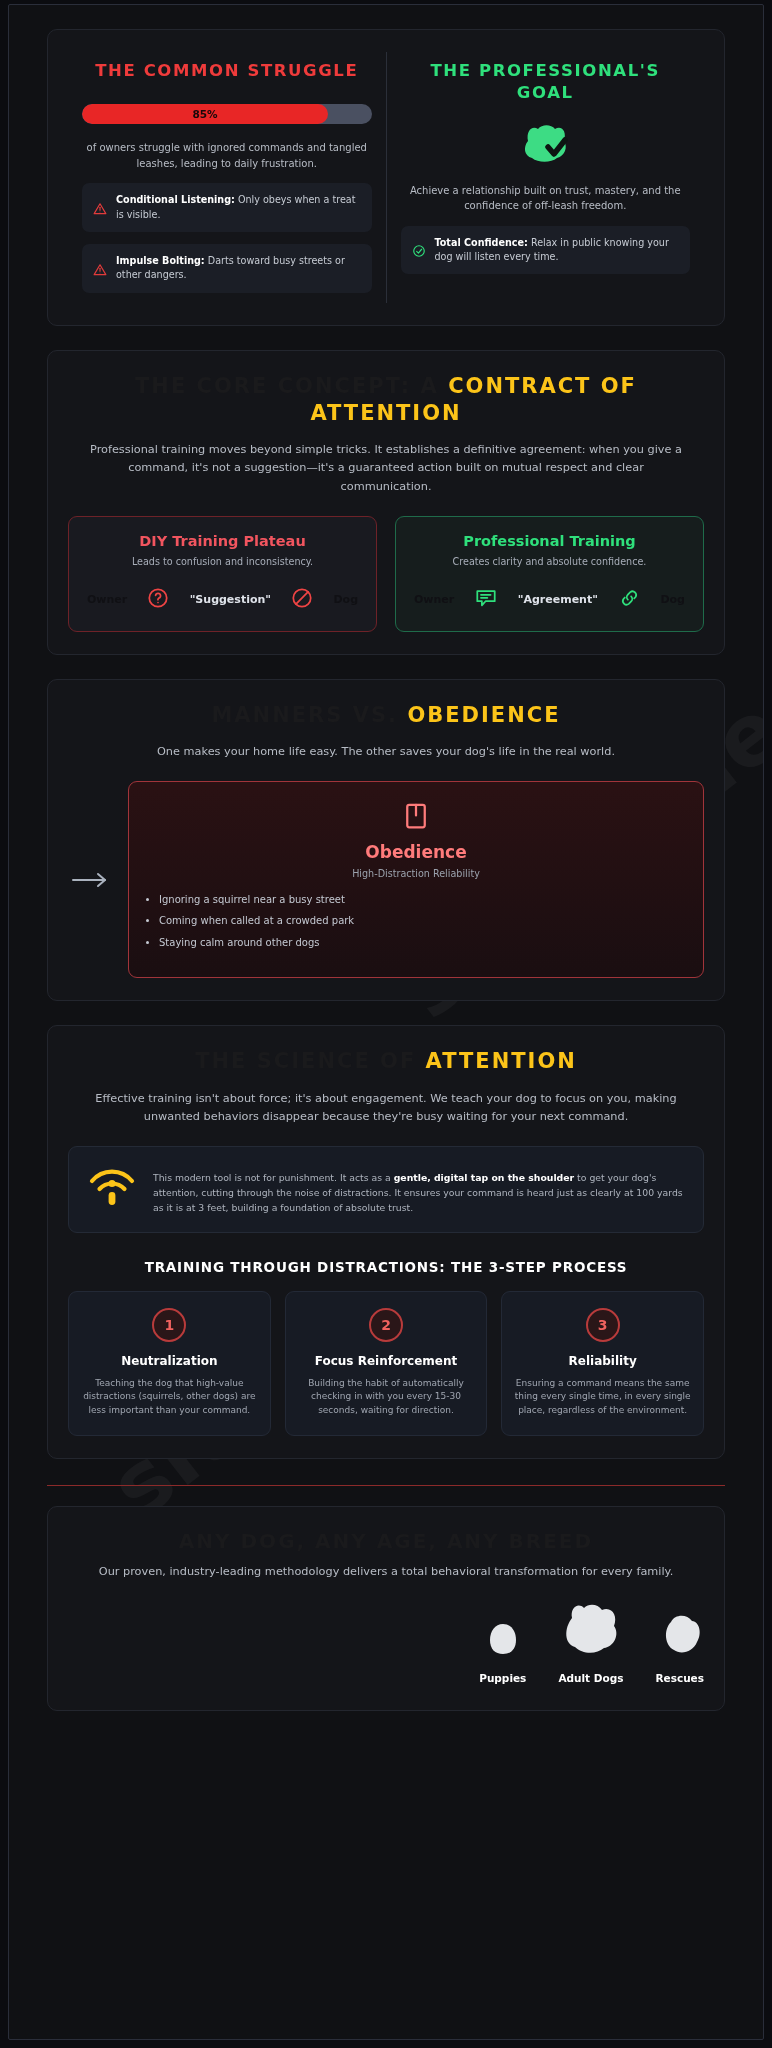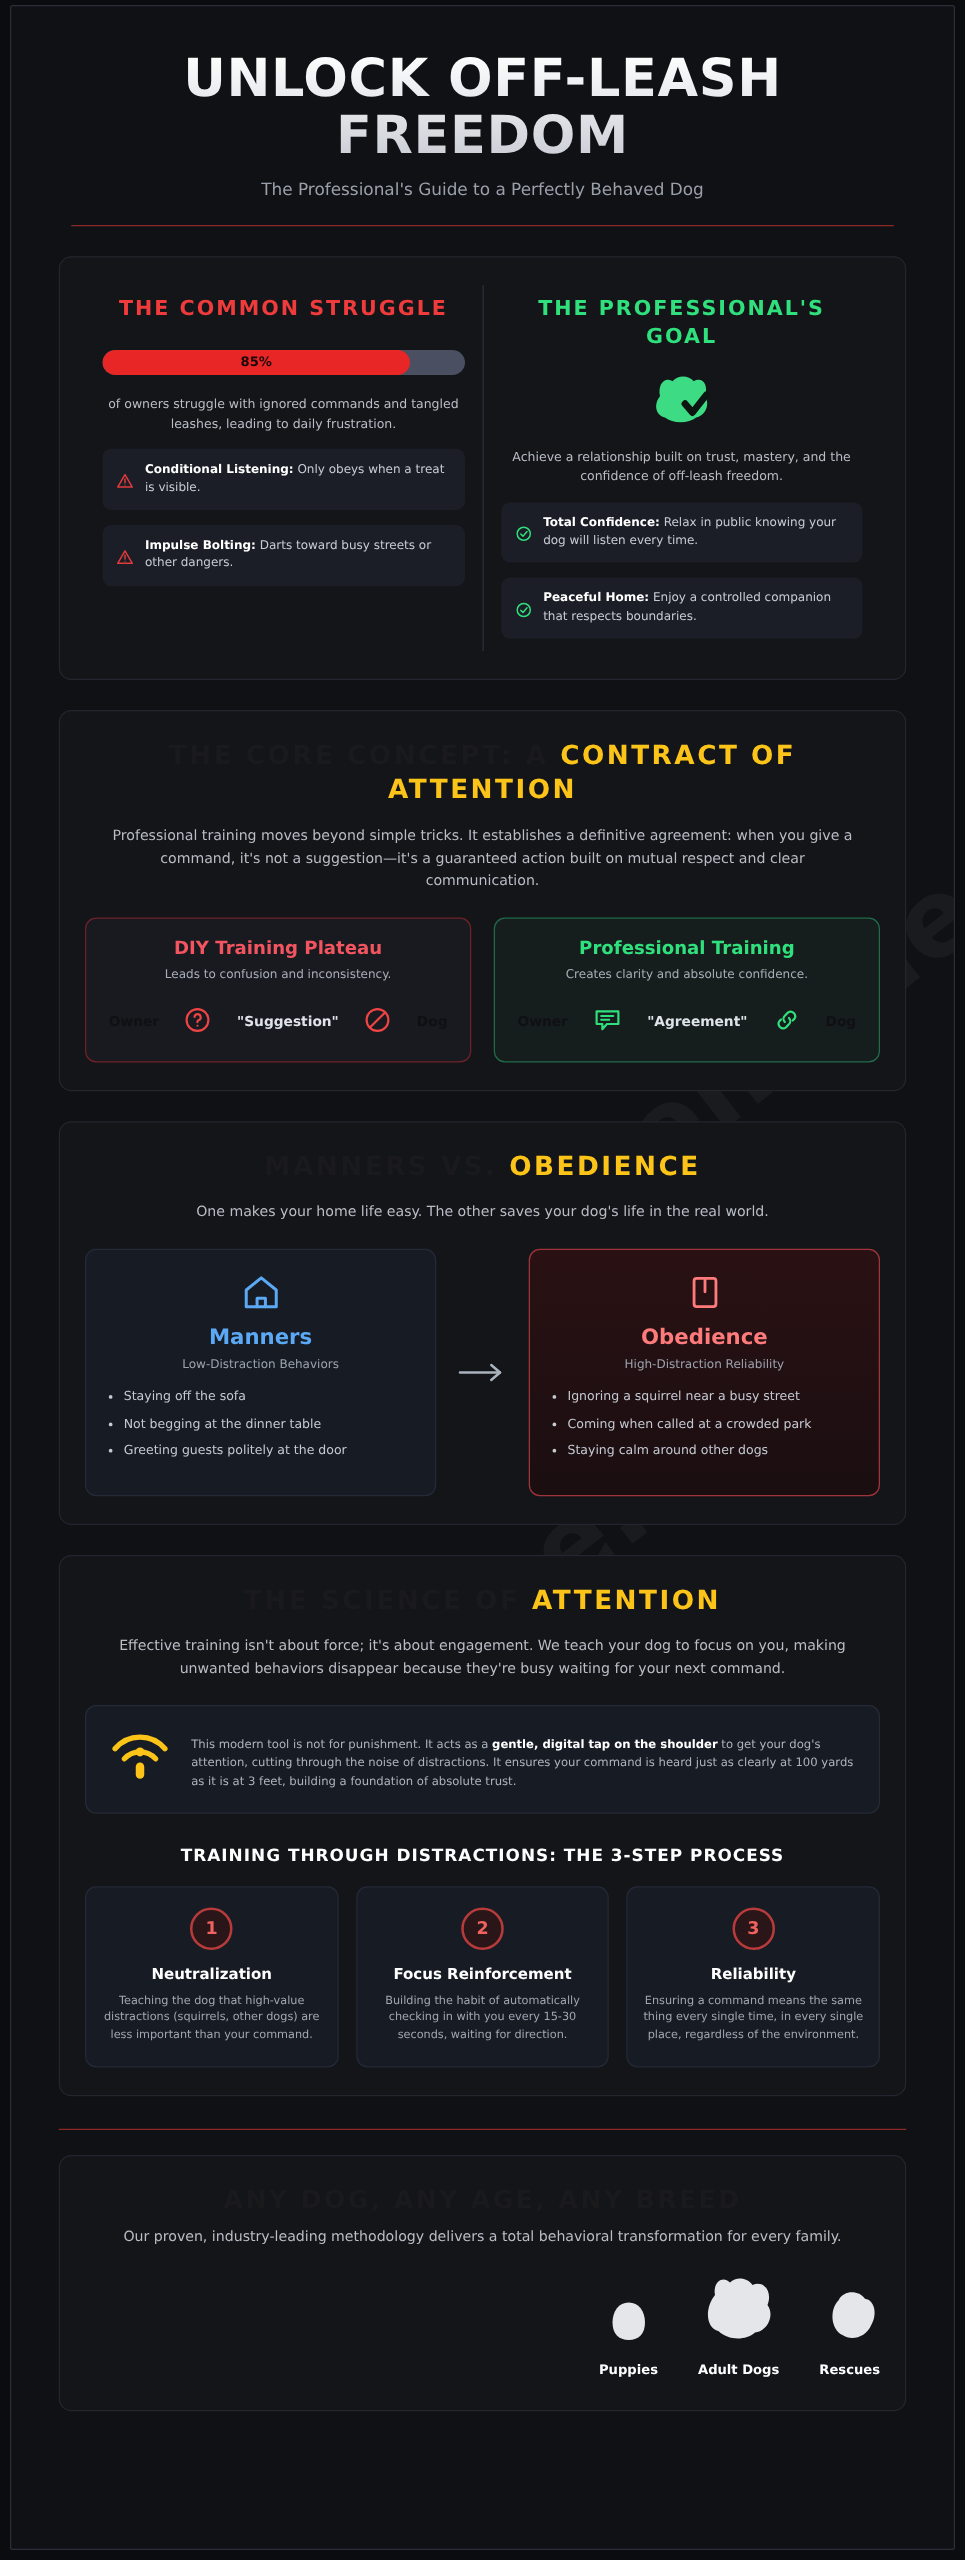--- a/index.html
+++ b/index.html
@@ -268,25 +268,20 @@
 
 <div class="page">
 
   <div class="watermark">
     <div class="wm-text wm1">sitename.com</div>
     <div class="wm-text wm2">sitename.com</div>
   </div>
 
   <div class="inner">
 
-    <div class="hero">
-      <h1>UNLOCK OFF-LEASH FREEDOM</h1>
-      <div class="sub">The Professional's Guide to a Perfectly Behaved Dog</div>
-      <div class="rule"></div>
-    </div>
 
     <div class="panel">
       <div class="two-col">
 
         <div class="col col-left">
           <div class="hdr-red">THE COMMON STRUGGLE</div>
 
           <div class="bar-wrap">
             <div class="bar-fill" id="bar-fill" style="width: 85%;">
               <span>85%</span>
@@ -333,29 +328,20 @@
           <div class="note">
             <span class="ico">
               <svg width="14" height="14" viewBox="0 0 24 24" fill="none" stroke="#2fe07c" stroke-width="2">
                 <circle cx="12" cy="12" r="9"></circle>
                   <path d="M8 12.5 L11 15.5 L16.5 9" stroke-linecap="round" stroke-linejoin="round"></path>
               </svg>
             </span>
             <span class="txt"><b>Total Confidence:</b><span> Relax in public knowing your dog will listen every time.</span></span>
           </div>
 
-          <div class="note">
-            <span class="ico">
-              <svg width="14" height="14" viewBox="0 0 24 24" fill="none" stroke="#2fe07c" stroke-width="2">
-                <circle cx="12" cy="12" r="9"></circle>
-                  <path d="M8 12.5 L11 15.5 L16.5 9" stroke-linecap="round" stroke-linejoin="round"></path>
-              </svg>
-            </span>
-            <span class="txt"><b>Peaceful Home:</b><span> Enjoy a controlled companion that respects boundaries.</span></span>
-          </div>
         </div>
 
       </div>
     </div>
 
     <div class="panel">
       <div class="sec-title">
         <span class="dim">THE CORE CONCEPT: A</span>
         <span class="gold">CONTRACT OF ATTENTION</span>
       </div>
@@ -414,35 +400,20 @@
 
     <div class="panel">
       <div class="sec-title">
         <span class="dim">MANNERS VS.</span>
         <span class="gold">OBEDIENCE</span>
       </div>
       <div class="sec-lead">One makes your home life easy. The other saves your dog's life in the real world.</div>
 
       <div class="mo-row">
 
-        <div class="mo-card blue">
-          <div class="mo-icon">
-            <svg width="34" height="32" viewBox="0 0 24 24" fill="none" stroke="#5ba9f5" stroke-width="1.8" stroke-linejoin="round" stroke-linecap="round">
-              <path d="M3 10.5 L12 3.2 L21 10.5 V20.5 H3 Z"></path>
-              <path d="M9.5 20.5 v-5 h5 v5"></path>
-            </svg>
-          </div>
-          <h3>Manners</h3>
-          <div class="subcap">Low-Distraction Behaviors</div>
-          <ul>
-            <li>Staying off the sofa</li>
-            <li>Not begging at the dinner table</li>
-            <li>Greeting guests politely at the door</li>
-          </ul>
-        </div>
 
         <div class="arrow">
           <svg width="40" height="18" viewBox="0 0 40 18" fill="none" stroke="#aab2be" stroke-width="2" stroke-linecap="round" stroke-linejoin="round">
             <line x1="2" y1="9" x2="34" y2="9"></line>
               <path d="M27 3 L34 9 L27 15"></path>
           </svg>
         </div>
 
         <div class="mo-card red">
           <div class="mo-icon">

